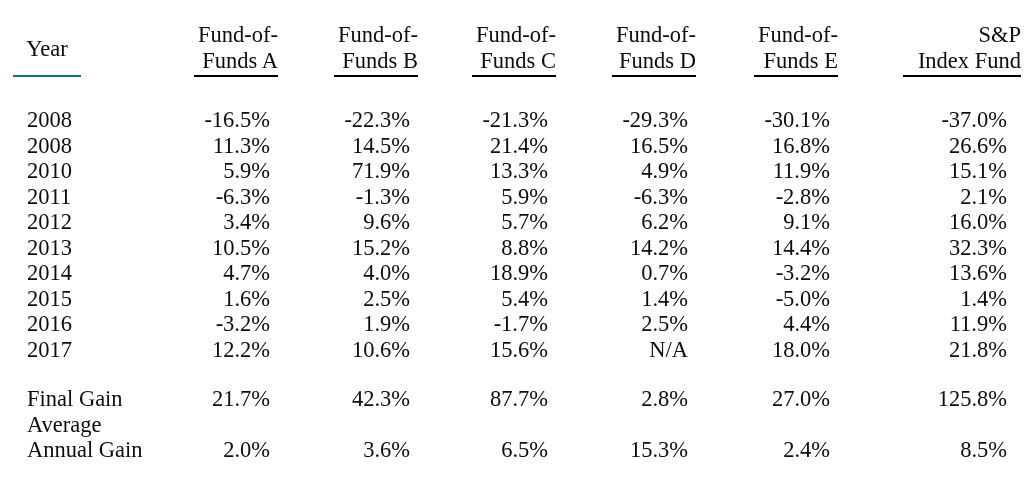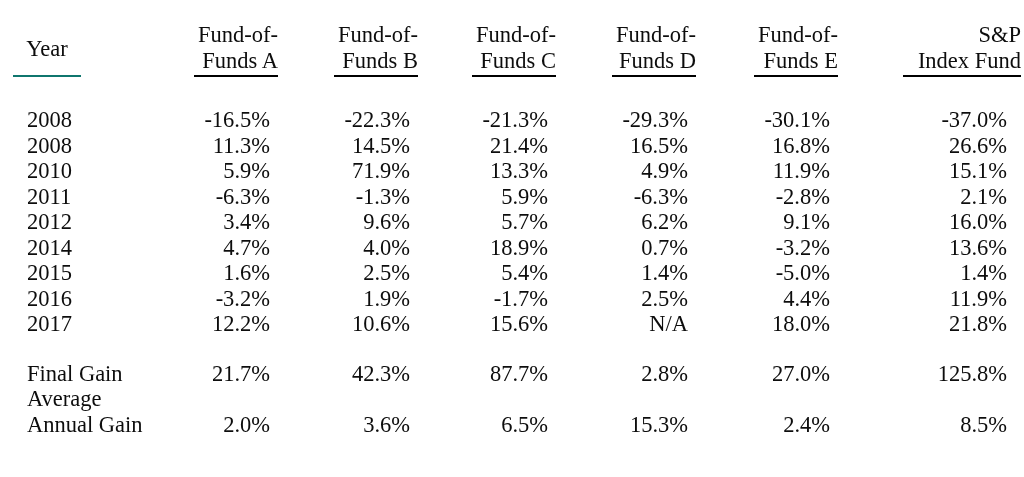--- a/index.html
+++ b/index.html
@@ -176,20 +176,29 @@
         <tr>
     <td class="yr">2012</td>
     <td class="num">3.4%</td>
     <td class="num">9.6%</td>
     <td class="num">5.7%</td>
     <td class="num">6.2%</td>
     <td class="num">9.1%</td>
     <td class="num">16.0%</td>
   </tr>
         <tr>
+    <td class="yr">2013</td>
+    <td class="num">10.5%</td>
+    <td class="num">15.2%</td>
+    <td class="num">8.8%</td>
+    <td class="num">14.2%</td>
+    <td class="num">14.4%</td>
+    <td class="num">32.3%</td>
+  </tr>
+        <tr>
     <td class="yr">2014</td>
     <td class="num">4.7%</td>
     <td class="num">4.0%</td>
     <td class="num">18.9%</td>
     <td class="num">0.7%</td>
     <td class="num">-3.2%</td>
     <td class="num">13.6%</td>
   </tr>
         <tr>
     <td class="yr">2015</td>

